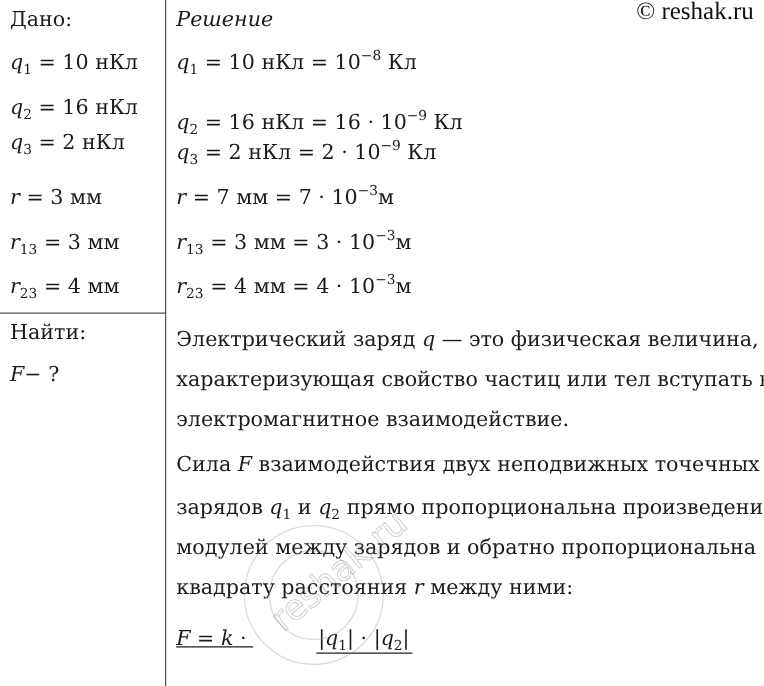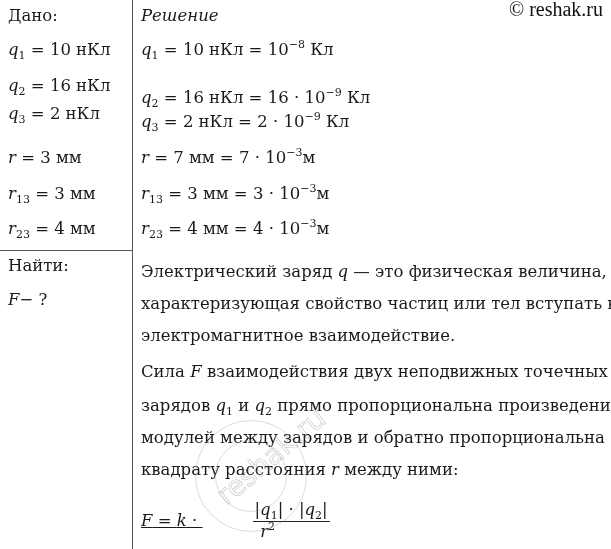--- a/index.html
+++ b/index.html
@@ -55,18 +55,18 @@
 <div class="line sol" style="top:262px;"><span>Электрический заряд </span><i class="m">q</i><span> — это физическая величина,</span></div>
 <div class="line sol" style="top:294px;">характеризующая свойство частиц или тел вступать в</div>
 <div class="line sol" style="top:326px;">электромагнитное взаимодействие.</div>
 
 <div class="line sol" style="top:362px;"><span>Сила </span><i class="m">F</i><span> взаимодействия двух неподвижных точечных</span></div>
 <div class="line sol" style="top:396px;"><span>зарядов </span><i class="m">q</i><sub>1</sub><span> и </span><i class="m">q</i><sub>2</sub><span> прямо пропорциональна произведению</span></div>
 <div class="line sol" style="top:428px;">модулей между зарядов и обратно пропорциональна</div>
 <div class="line sol" style="top:460px;"><span>квадрату расстояния </span><i class="m">r</i><span> между ними:</span></div>
 
 <div class="line sol" style="top:500px; line-height:22px;text-decoration:underline;">
-  <i class="m">F</i><span> = </span><i class="m">k</i><span> · </span><span class="frac"><span class="num">|<i class="m">q</i><sub>1</sub><span>| · |</span><i class="m">q</i><sub>2</sub>|</span><span class="den"><i class="m">r</i><sup>2</sup></span></span>
+  <i class="m">F</i><span> = </span><i class="m">k</i><span> · </span><span class="frac"><span class="num">|<i class="m">q</i><sub>1</sub><span>| · |</span><i class="m">q</i><sub>2</sub>|</span></span>
 </div>
 
 <div class="stamp"></div>
 <div class="stamp2"></div>
 <div class="stamp-text">reshak.ru</div>
 
 </body></html>

